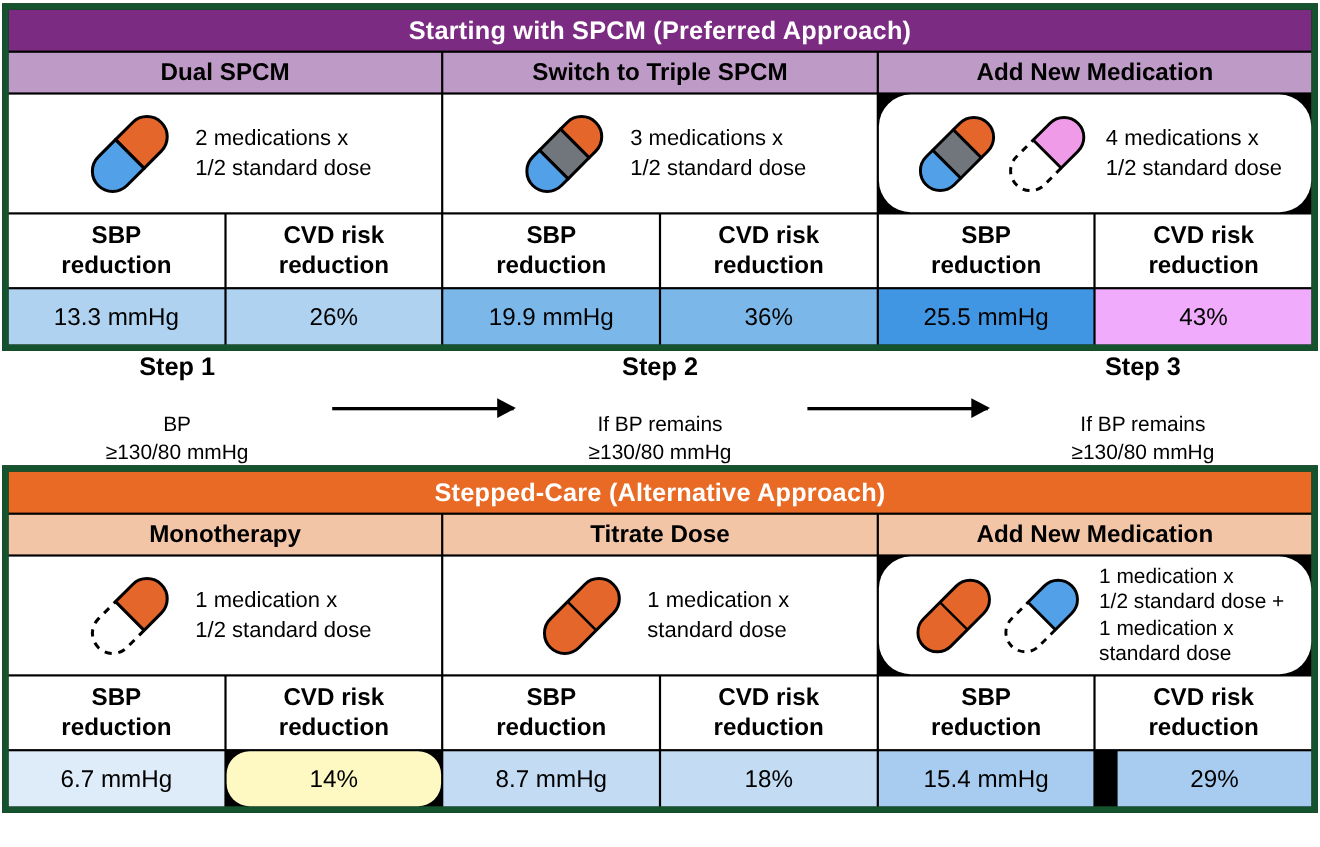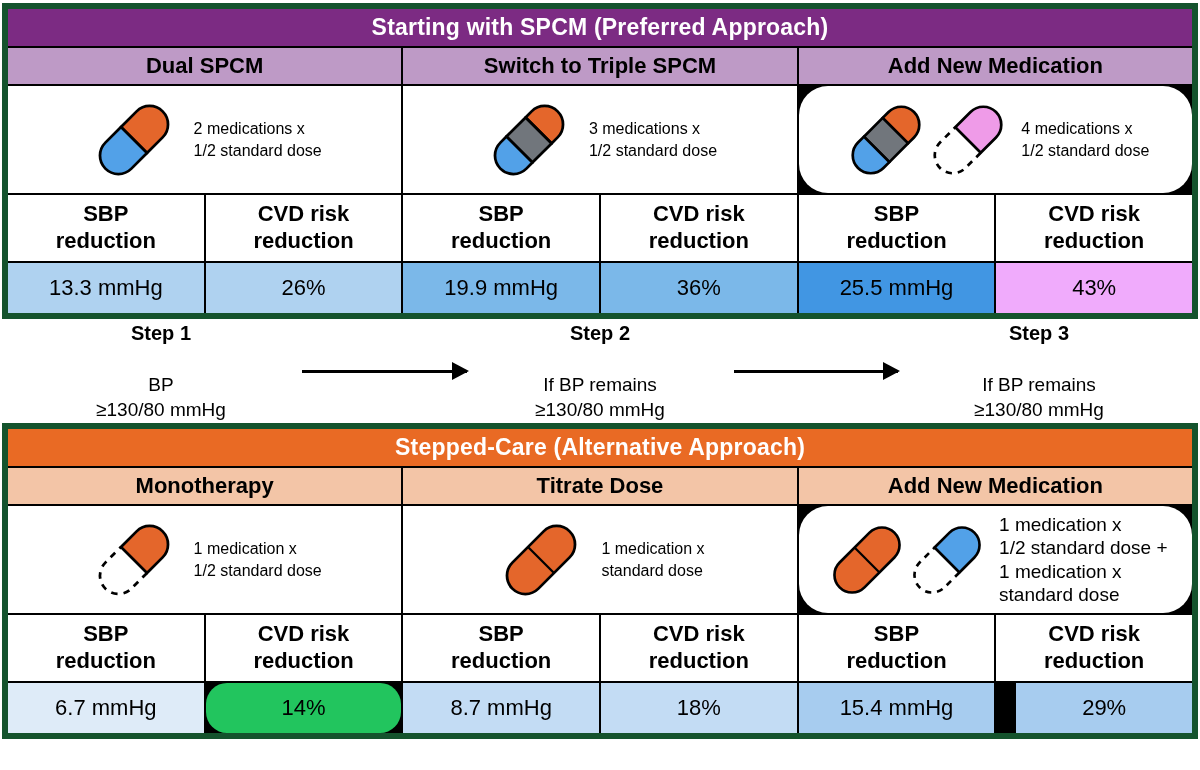--- a/index.html
+++ b/index.html
@@ -39,21 +39,21 @@
   }
   .pill-cell {
     grid-column: span 2;
     gap: 14px;
     padding: 4px 6px;
   }
   .pill-cell.tight { gap: 8px; padding: 4px 2px; border-radius: 29px; }
   .pill-pair { display: flex; align-items: center; }
   .pill-pair svg + svg { margin-left: -8px; }
   .dose-text {
-    font-size: 16px;
+    font-size: 20px;
     line-height: 1.32;
     white-space: pre-line;
     text-align: left;
   }
   .dose-text.small { font-size: 19px; line-height: 1.22; }
   .sub-header {
     font-weight: bold;
     font-size: 22px;
     line-height: 1.22;
     white-space: pre-line;
@@ -67,21 +67,21 @@
     display: flex;
     align-items: center;
     padding: 0 34px;
   }
   .step {
     text-align: center;
     font-size: 19px;
     line-height: 1.32;
     white-space: pre-line;
   }
-  .step .step-title { font-weight: bold; font-size: 20px; }
+  .step .step-title { font-weight: bold; font-size: 23px; }
   .step-1 { width: 250px; }
   .step-2 { width: 235px; }
   .step-3 { width: 250px; }
   .arrow {
     flex: 1;
     height: 3px;
     background: #000;
     position: relative;
     margin: 0 16px;
   }
@@ -255,20 +255,20 @@
     <div class="sub-header">SBP
 reduction</div>
     <div class="sub-header">CVD risk
 reduction</div>
     <div class="sub-header">SBP
 reduction</div>
     <div class="sub-header">CVD risk
 reduction</div>
 
     <div class="value-cell" style="background-color: rgb(222, 235, 248);">6.7 mmHg</div>
-    <div class="value-cell" style="background-color: #22c55e; border-radius: 21px;">14%</div>
+    <div class="value-cell" style="background-color: #fef9c3; border-radius: 21px;">14%</div>
     <div class="value-cell" style="background-color: rgb(195, 220, 244);">8.7 mmHg</div>
     <div class="value-cell" style="background-color: rgb(195, 220, 244);">18%</div>
     <div class="value-cell" style="background-color: rgb(167, 204, 239);">15.4 mmHg</div>
     <div class="value-cell" style="background-color: rgb(167, 204, 239); margin-left: 20px;">29%</div>
   </div>
 
 </div>
 
 </body></html>

